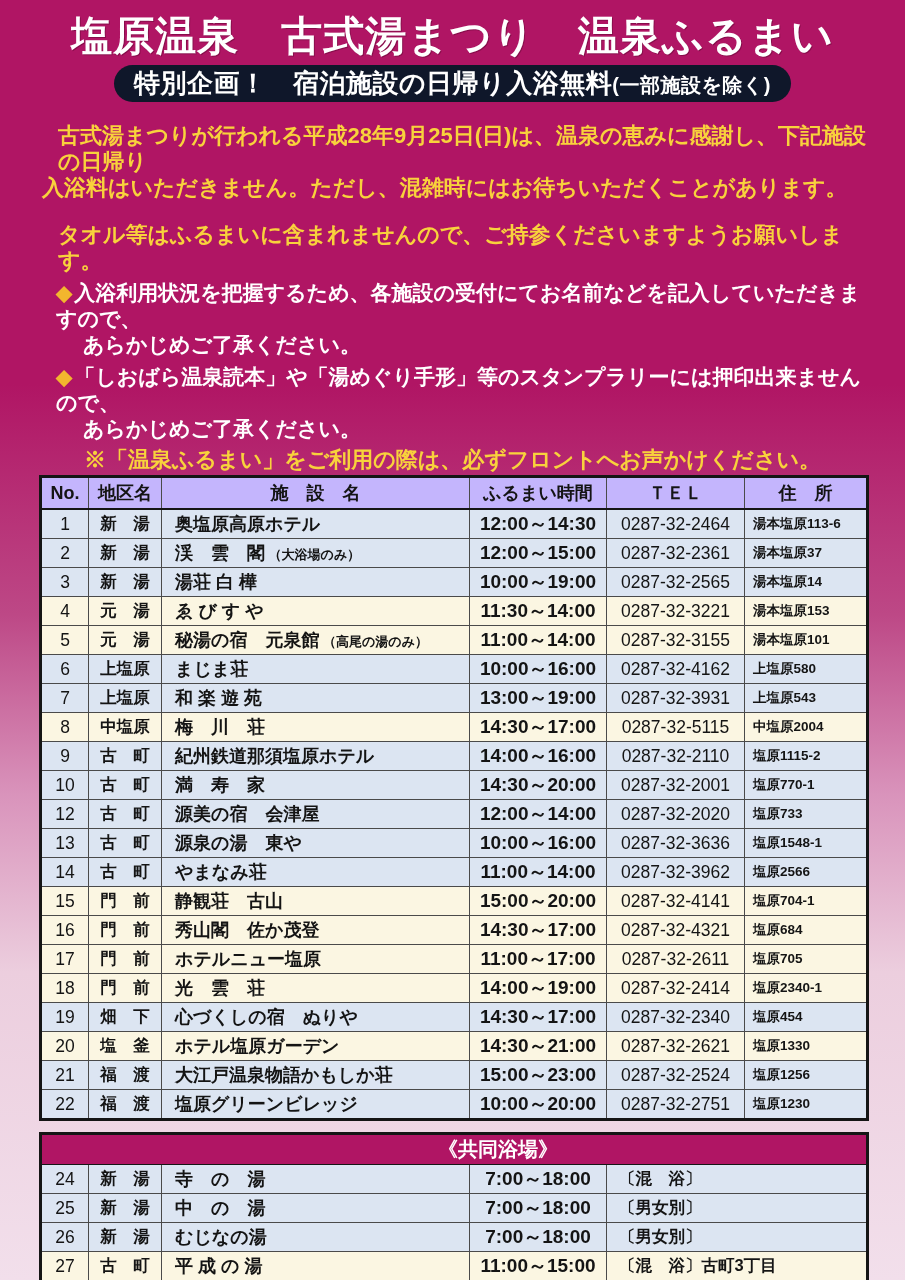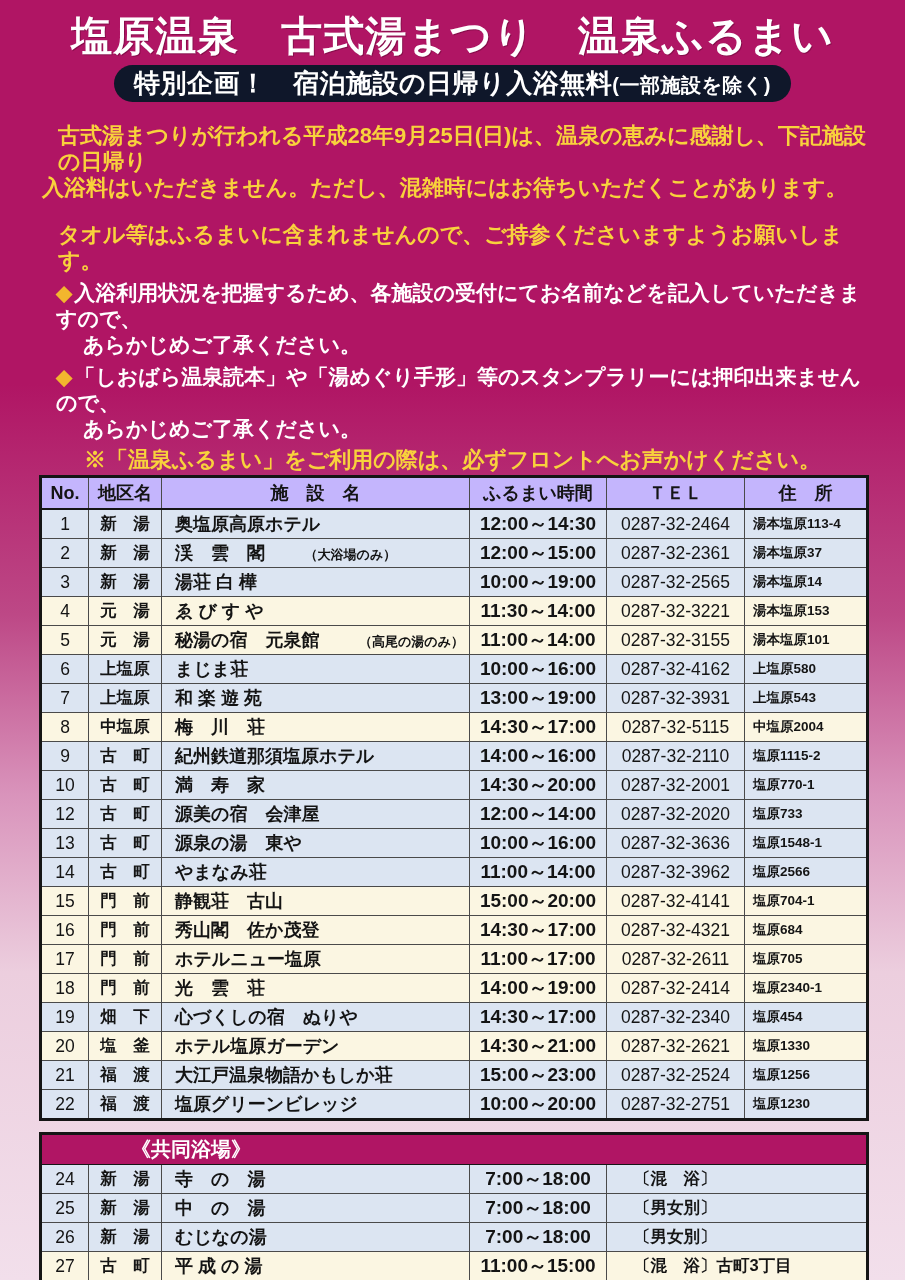--- a/index.html
+++ b/index.html
@@ -45,28 +45,28 @@
   #main-table { margin-top:2px; border:3px solid #151515; }
   #communal-table { margin-top:11px; border:3px solid #151515; }
   td { border:1px solid #4a4a4a; overflow:hidden; white-space:nowrap; color:#141414; }
   tr.head td { background:#c4b5fd; font-weight:700; font-size:18px; text-align:center; height:28px; border-bottom:2px solid #151515; }
   tr.data { height:29px; }
   tr.data.blue td { background:#dce5f2; }
   tr.data.cream td { background:#fbf6e2; }
   td.no   { text-align:center; font-size:17.5px; }
   td.dist { text-align:center; font-size:16.5px; font-weight:600; }
   td.name { text-align:left; padding-left:13px; font-size:18px; font-weight:700; }
-  td.name .fnote { font-size:13px; font-weight:600;margin-left:36px; }
+  td.name .fnote { font-size:13px; font-weight:600; }
   td.time { text-align:center; font-size:19px; font-weight:600; }
   td.tel  { text-align:center; font-size:17.5px; }
   td.addr { text-align:left; padding-left:8px; font-size:13.5px; font-weight:600; }
-  td.remark { text-align:left; padding-left:27px; font-size:16.5px; font-weight:600; }
+  td.remark { text-align:left; padding-left:12px; font-size:16.5px; font-weight:600; }
   tr.band td {
     background:#b01564; color:#ffffff; font-weight:800; font-size:20px;
-    text-align:left; padding-left:89px; height:27px; border:1px solid #151515;
+    text-align:center; padding-left:89px; height:27px; border:1px solid #151515;
   }
 </style>
 </head>
 <body>
 
 <div class="page">
 
   <div class="title">塩原温泉　古式湯まつり　温泉ふるまい</div>
 
   <div class="pill">
@@ -109,21 +109,21 @@
         <td>ふるまい時間</td>
         <td>ＴＥＬ</td>
         <td>住　所</td>
       </tr>
     <tr class="data blue">
           <td class="no">1</td>
           <td class="dist">新　湯</td>
           <td class="name">奥塩原高原ホテル</td>
           <td class="time">12:00～14:30</td>
           <td class="tel">0287-32-2464</td>
-          <td class="addr">湯本塩原113-4</td>
+          <td class="addr">湯本塩原113-6</td>
         </tr>
         <tr class="data blue">
           <td class="no">2</td>
           <td class="dist">新　湯</td>
           <td class="name">渓　雲　閣<span class="fnote">  （大浴場のみ）</span></td>
           <td class="time">12:00～15:00</td>
           <td class="tel">0287-32-2361</td>
           <td class="addr">湯本塩原37</td>
         </tr>
         <tr class="data blue">

